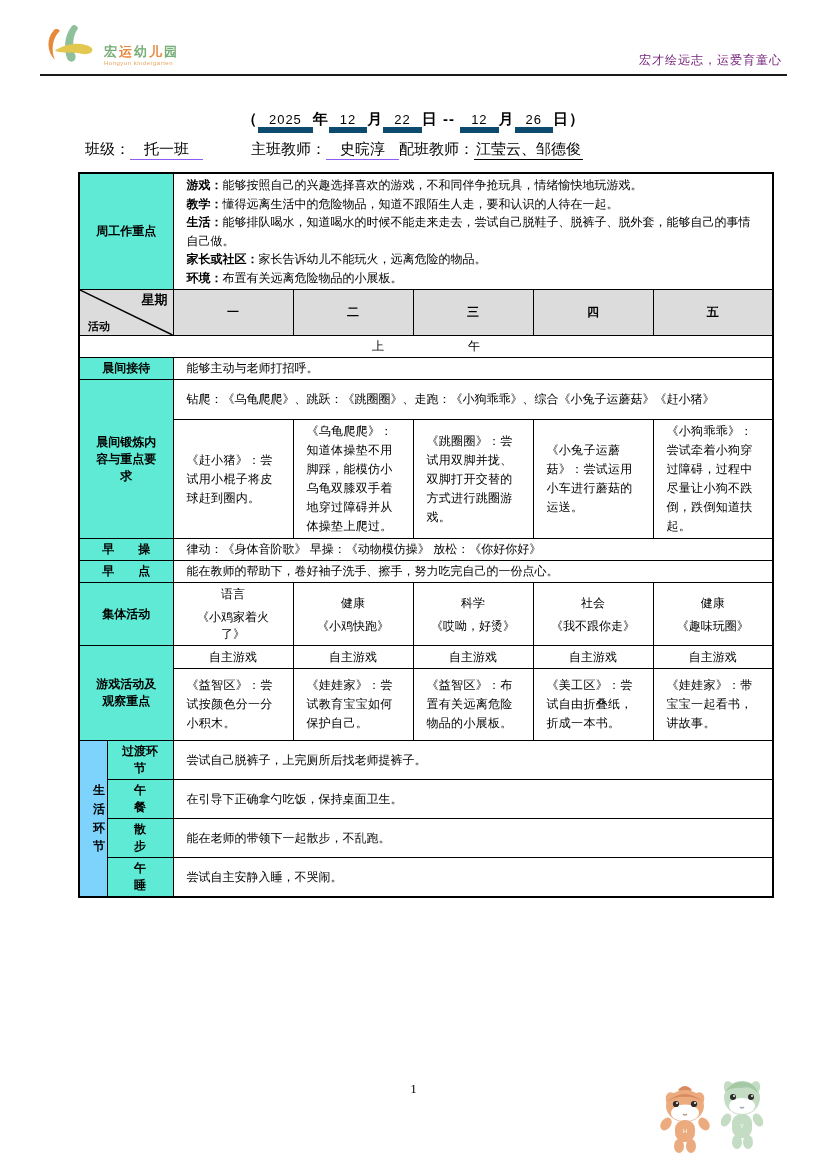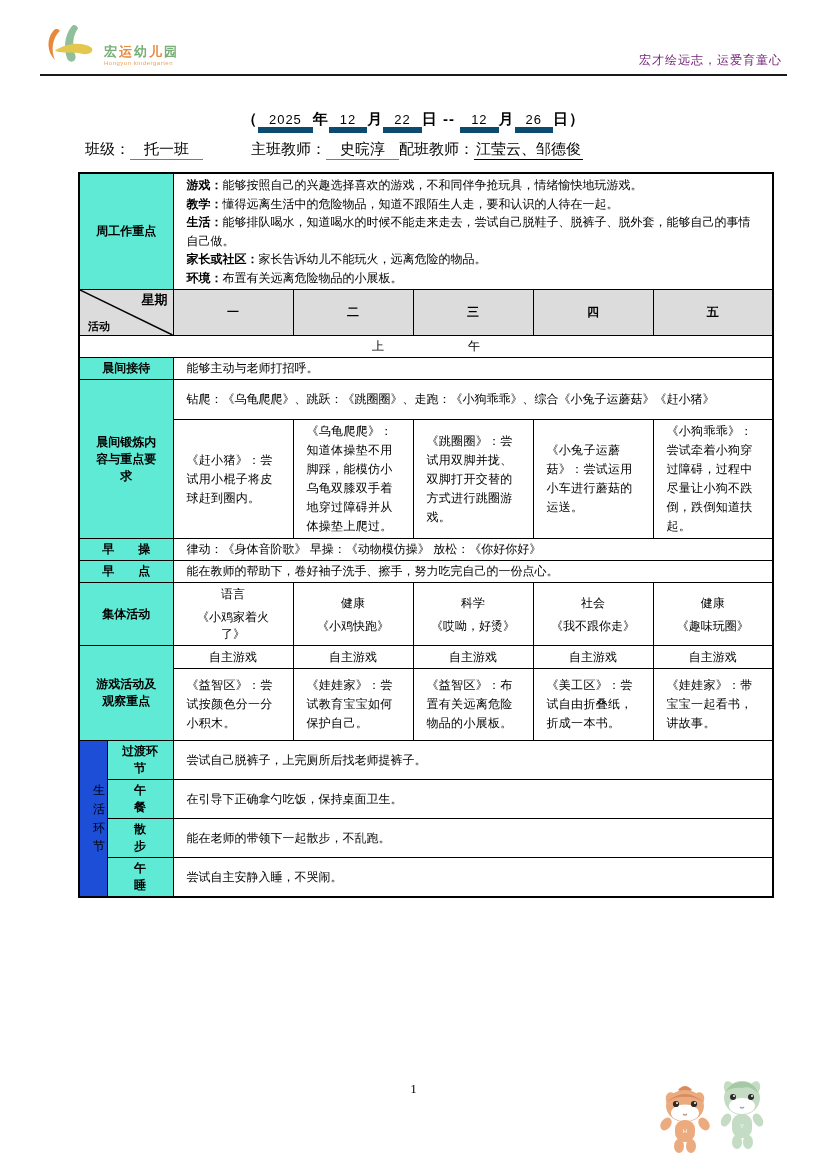--- a/index.html
+++ b/index.html
@@ -42,21 +42,21 @@
   .session-cell{text-align:center;font-size:13px;padding:1px;border-radius:7px;}
   .corner{position:relative;background:#dcdcdc;padding:0;}
   .corner svg{position:absolute;inset:0;width:100%;height:100%;}
   .corner .c-top{position:absolute;top:1px;right:5px;font-weight:bold;font-size:13px;}
   .corner .c-bot{position:absolute;bottom:1px;left:8px;font-weight:bold;font-size:11px;}
   .detail{font-size:12px;line-height:19px;letter-spacing:.3px;padding:3px 5px;text-align:left;}
   .group-cell{text-align:center;font-size:12px;padding:2px;}
   .group-cell .g-subject{margin-top:1px;}
   .group-cell .g-title{margin-top:6px;}
   .free-cell{text-align:center;font-size:12px;}
-  .vlbl{background:#1d4ed8;font-weight:normal;font-size:13px;text-align:center;padding:2px 0;}
+  .vlbl{background:#7dd3fc;font-weight:bold;font-size:13px;text-align:center;padding:2px 0;}
   .vlbl .vtext{width:1em;margin:0 auto;line-height:1.55;word-break:break-all;}
 
   
   .page-num{position:absolute;left:0;right:0;top:1081px;text-align:center;
             font-size:13px;font-family:"Liberation Serif","DejaVu Serif",serif;}
   .mascots{position:absolute;left:652px;top:1070px;width:120px;height:85px;}
 </style>
 </head>
 <body>
 

